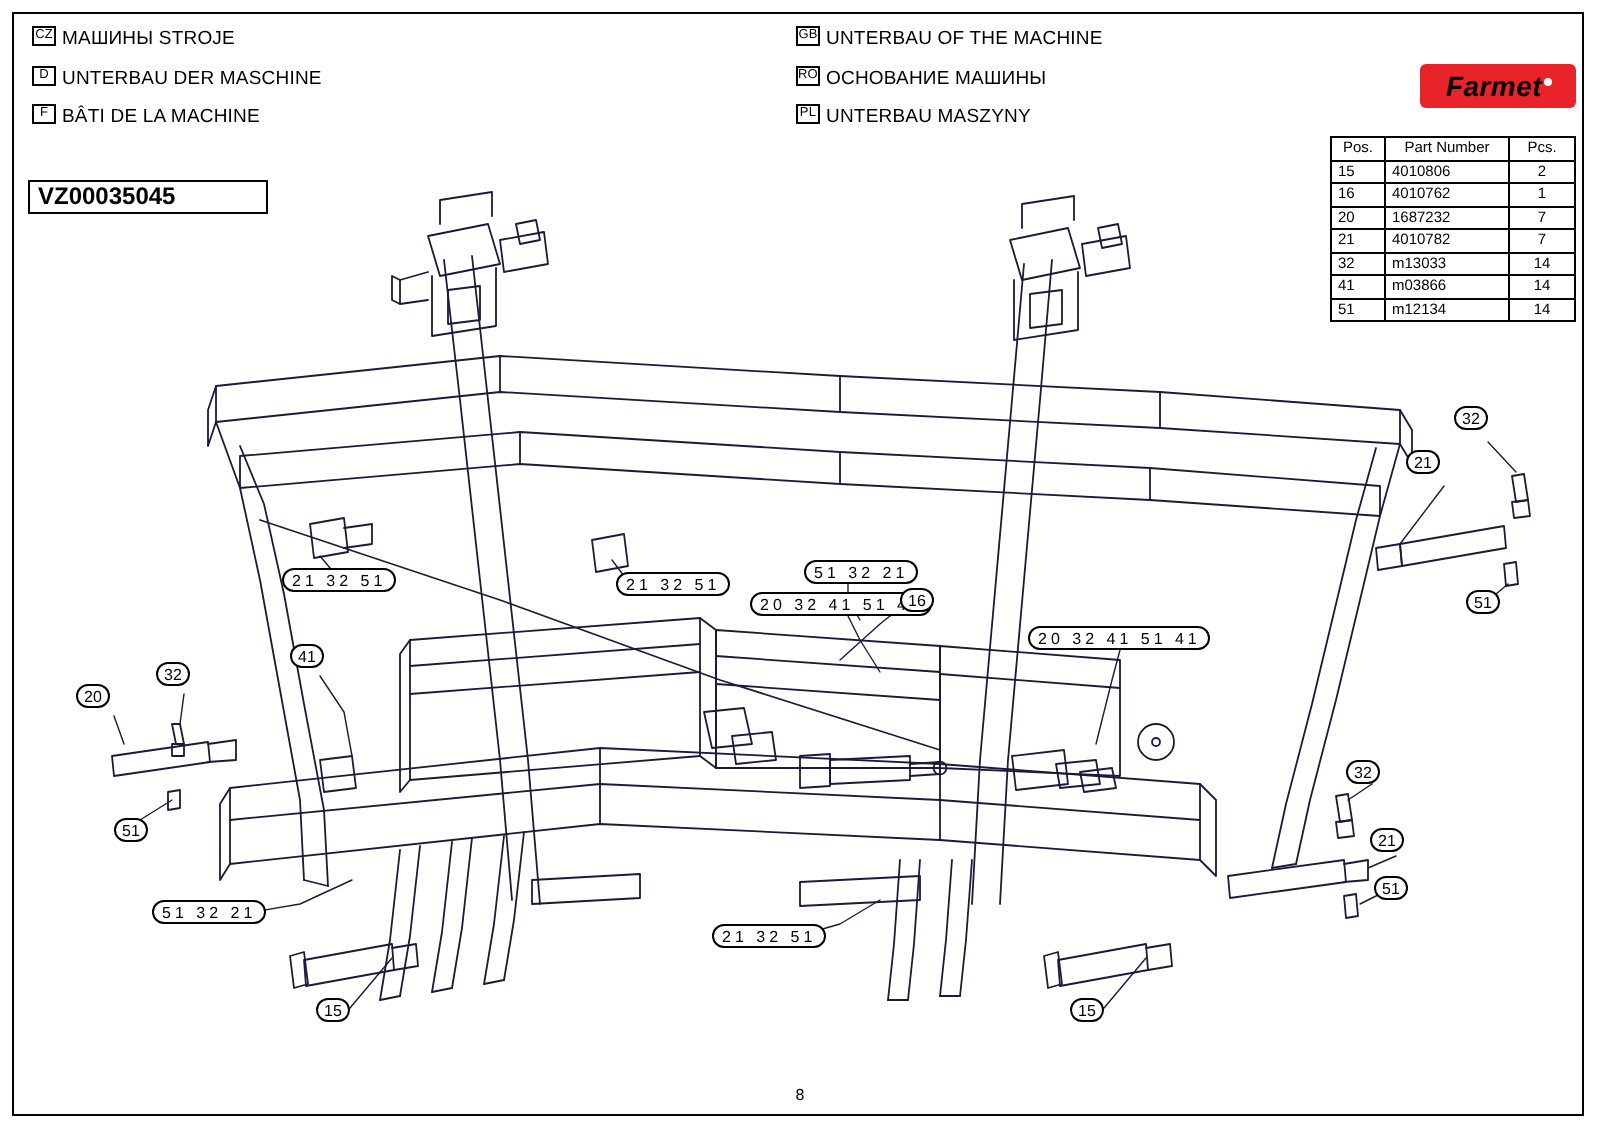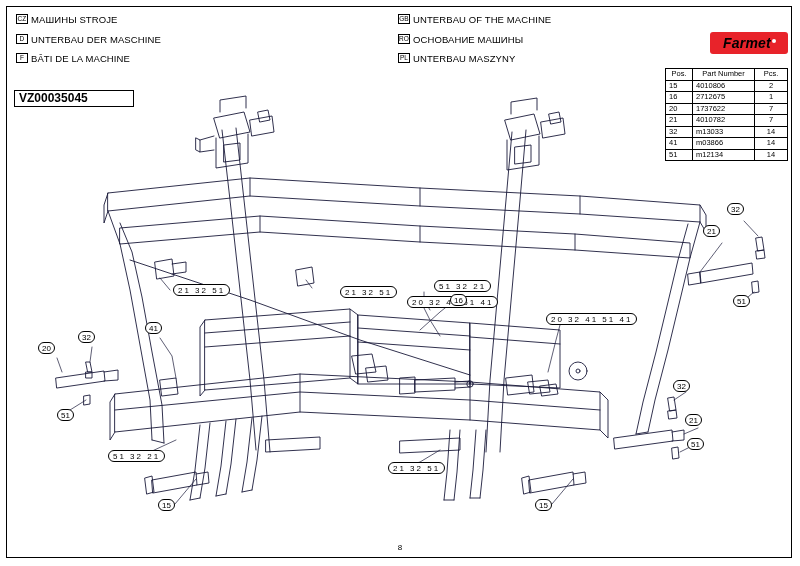--- a/index.html
+++ b/index.html
@@ -138,21 +138,21 @@
     background: #ffffff;
     font-size: 8px;
     line-height: 12px;
     height: 12px;
     color: #000;
     text-align: center;
     white-space: nowrap;
     padding: 0 3px;
     box-sizing: border-box;
   }
-  .balloon.multi { border-radius: 7px; padding: 0 4px; letter-spacing: 2px; margin-left: 32px; }
+  .balloon.multi { border-radius: 7px; padding: 0 4px; letter-spacing: 2px; }
 
   
   #page-number {
     position: absolute;
     left: 0;
     right: 0;
     top: 543px;
     text-align: center;
     font-size: 8px;
     color: #000;
@@ -186,26 +186,26 @@
       </tr>
     </thead>
     <tbody>
       <tr>
         <td class="pos">15</td>
         <td class="pn">4010806</td>
         <td class="pcs">2</td>
       </tr>
       <tr>
         <td class="pos">16</td>
-        <td class="pn">2712675</td>
+        <td class="pn">4010762</td>
         <td class="pcs">1</td>
       </tr>
       <tr>
         <td class="pos">20</td>
-        <td class="pn">1737622</td>
+        <td class="pn">1687232</td>
         <td class="pcs">7</td>
       </tr>
       <tr>
         <td class="pos">21</td>
         <td class="pn">4010782</td>
         <td class="pcs">7</td>
       </tr>
       <tr>
         <td class="pos">32</td>
         <td class="pn">m13033</td>

